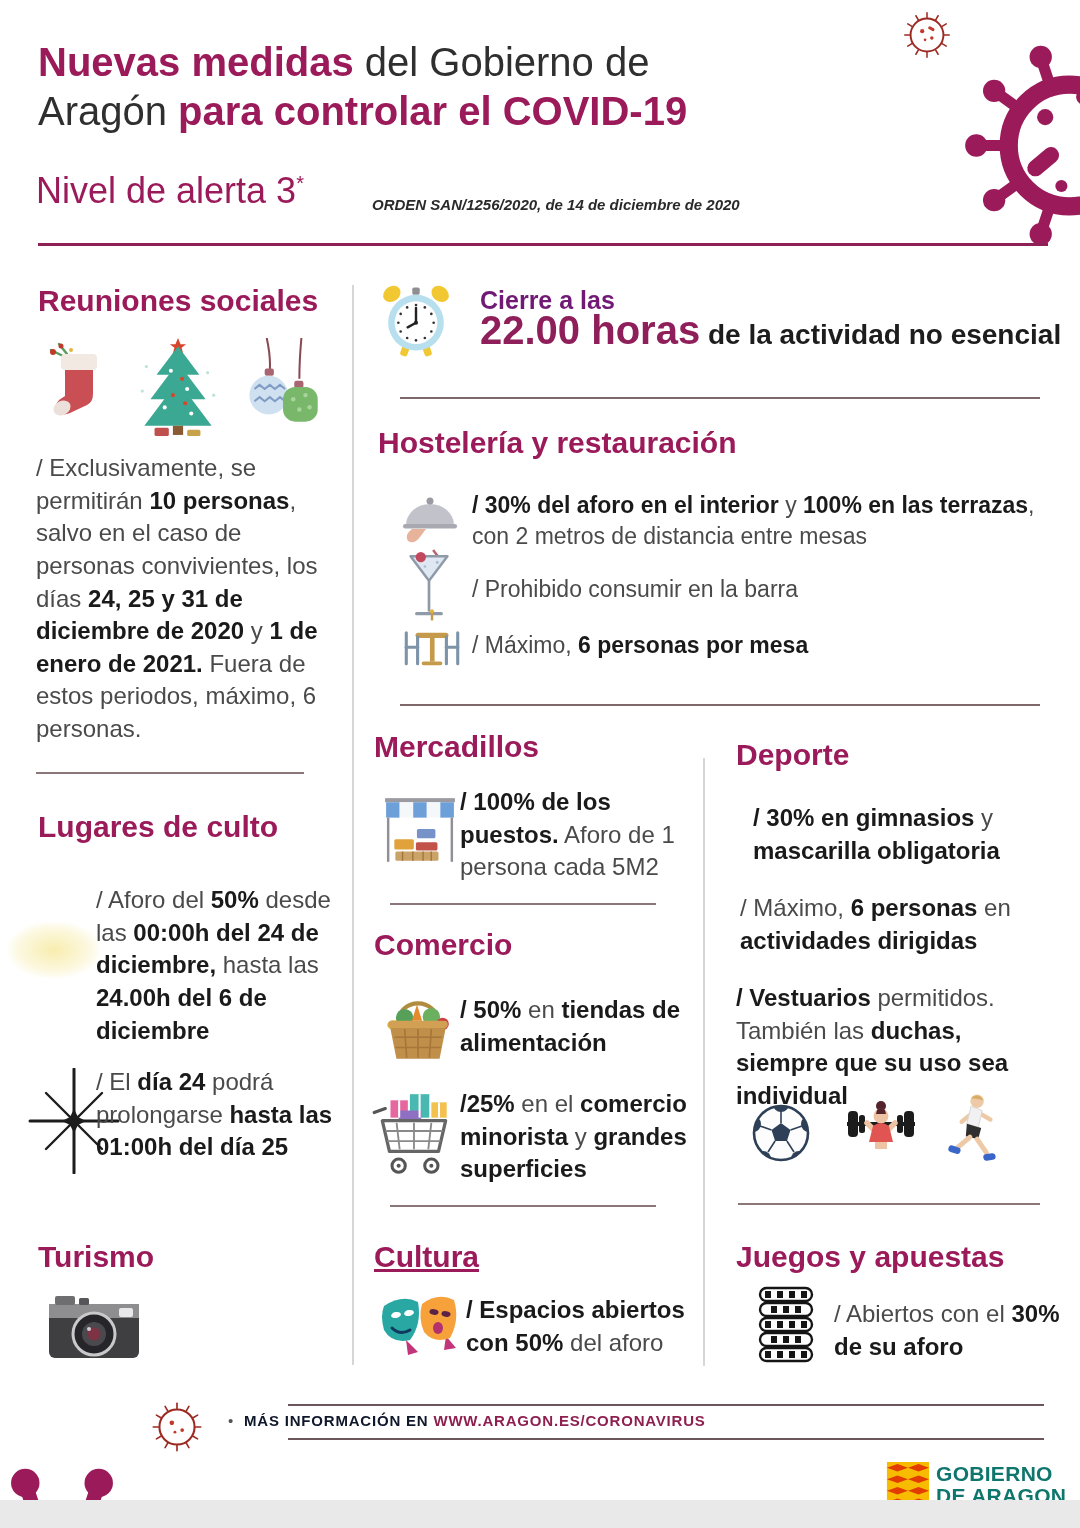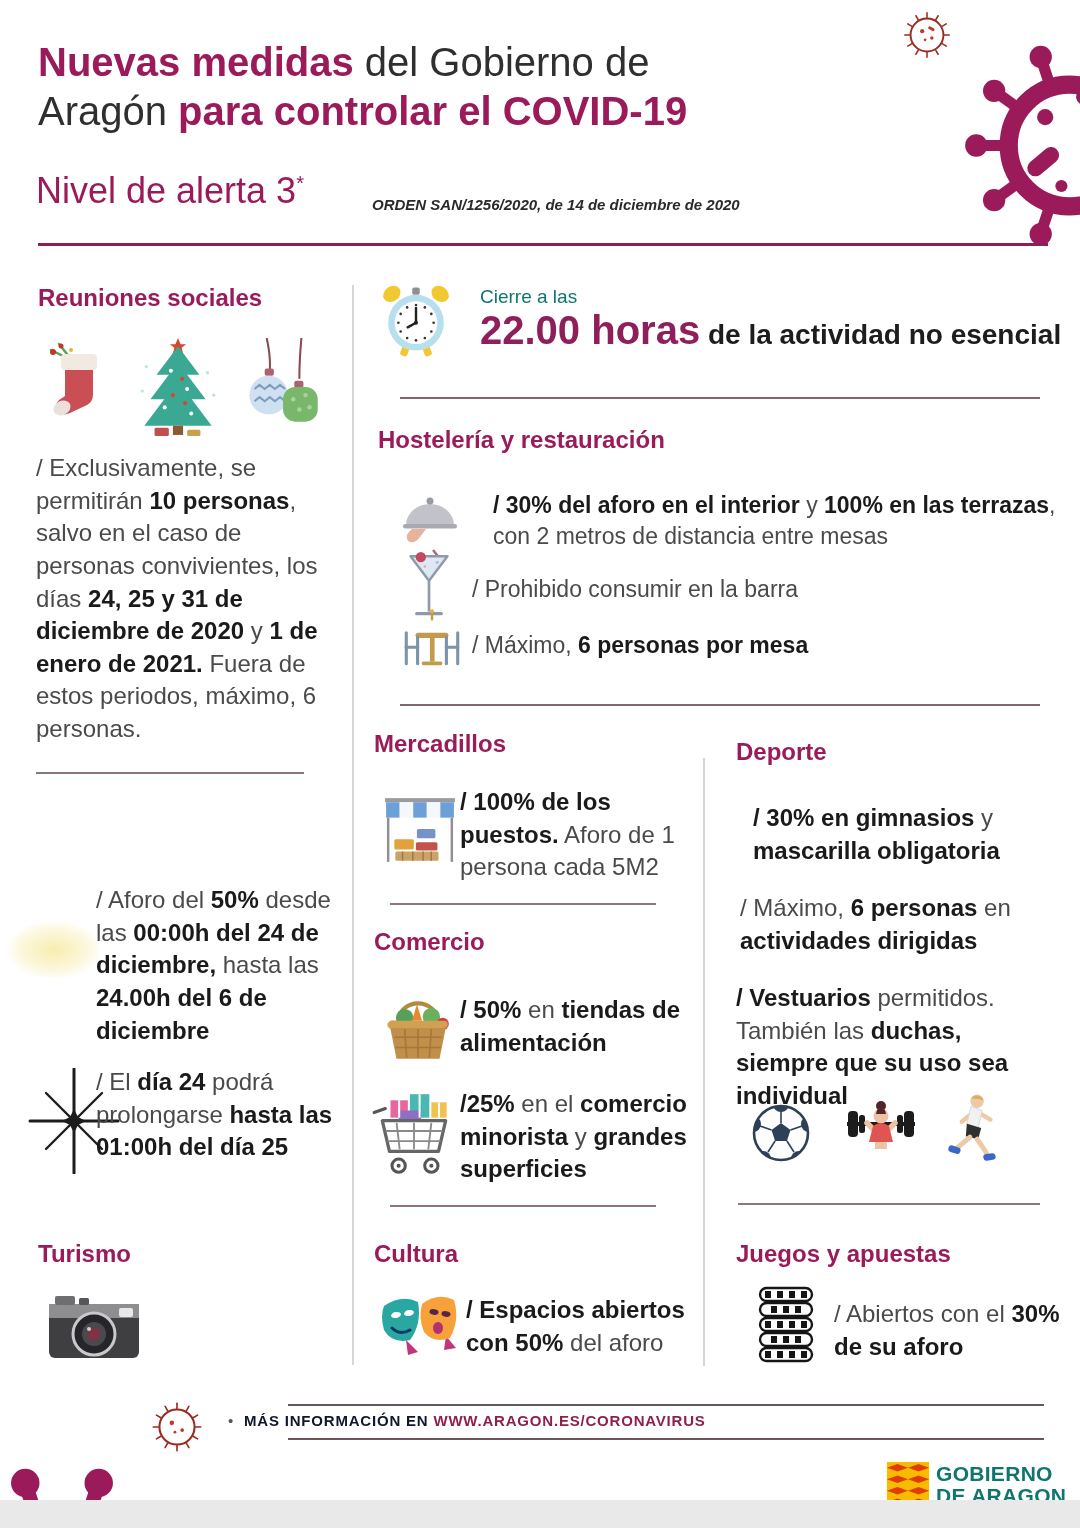--- a/index.html
+++ b/index.html
@@ -10,29 +10,29 @@
   
   .title{left:38px;top:38px;width:690px;font-size:40px;line-height:1.22;}
   .title span{font-weight:400;color:#2f2f2f;}
   .title span.b{font-weight:700;color:#9b1b5a;}
   .alert{left:36px;top:170px;font-size:36px;color:#9b1b5a;font-weight:400;}
   .alert sup{font-size:20px;color:#9b1b5a;}
   .orden{left:372px;top:196px;font-size:15px;font-style:italic;font-weight:700;color:#2a2a2a;}
   .header-rule{left:38px;top:243px;width:1010px;height:3px;background:#8e2055;}
 
   
-  .sec-title{font-size:24px;font-weight:700;color:#9b1b5a;}
+  .sec-title{font-size:30px;font-weight:700;color:#9b1b5a;}
   .rich{font-size:24px;line-height:1.36;}
   .rich span{color:#4a4a4a;}
   .rich span.b{font-weight:700;color:#1a1a1a;}
   .hrule{height:2px;background:#7e686c;}
   .vrule{width:2px;background:#d6d6d6;}
 
   
-  .cierre1{left:480px;top:286px;font-size:19px;font-weight:400;color:#0f766e;}
+  .cierre1{left:480px;top:286px;font-size:25px;font-weight:700;color:#701a75;}
   .cierre2{left:480px;top:308px;white-space:nowrap;}
   .cierre2 .time{font-size:40px;font-weight:700;color:#8e1f5a;}
   .cierre2 .rest{font-size:28px;font-weight:700;color:#1d1d1d;}
 
   
   .foot-text{left:228px;top:1412px;font-size:15px;letter-spacing:.8px;white-space:nowrap;}
   .foot-text .bullet{color:#555;margin-right:10px;}
   .foot-text .pre{color:#0f172a;font-weight:600;}
   .foot-text .url{color:#8e2050;font-weight:700;}
   .logo{left:886px;top:1462px;display:flex;gap:6px;align-items:center;}
@@ -249,20 +249,21 @@
           <circle cx="68" cy="56" r="2.2"></circle>
           <circle cx="62" cy="70" r="2.2"></circle>
           <circle cx="72" cy="68" r="2.2"></circle>
         </g>
     </svg>
   </div>
   <div class="abs rich" style="left:36px;top:452px;width:300px;"><span>/ Exclusivamente, se permitirán </span><span class="b">10 personas</span><span>, salvo en el caso de personas convivientes, los días </span><span class="b">24, 25 y 31 de diciembre de 2020</span><span> y </span><span class="b">1 de enero de 2021.</span><span> Fuera de estos periodos, máximo, 6 personas.</span></div>
 
   <div class="abs hrule" style="left:36px;top:772px;width:268px;background:#8b767a;"></div>
 
+  <div class="abs sec-title" style="left:38px;top:810px;">Lugares de culto</div>
   <div class="abs candle-glow" style="left:8px;top:922px;width:92px;height:56px;"></div>
   <div class="abs rich" style="left:96px;top:884px;width:248px;"><span>/ Aforo del </span><span class="b">50%</span><span>  desde las </span><span class="b">00:00h del 24 de diciembre,</span><span> hasta las </span><span class="b">24.00h del 6 de diciembre</span></div>
   <div class="abs" style="left:26px;top:1068px;width:96px;height:106px;">
     <svg viewBox="0 0 96 104">
       <g stroke="#1d1d1d" stroke-linecap="round">
         <line x1="48" y1="0" x2="48" y2="104" stroke-width="3"></line>
         <line x1="4" y1="52" x2="92" y2="52" stroke-width="3"></line>
         <line x1="20" y1="24" x2="76" y2="80" stroke-width="2.4"></line>
         <line x1="76" y1="24" x2="20" y2="80" stroke-width="2.4"></line>
       </g>
@@ -324,21 +325,21 @@
 
   <div class="abs sec-title" style="left:378px;top:426px;">Hostelería y restauración</div>
   <div class="abs" style="left:398px;top:490px;width:64px;height:60px;">
     <svg viewBox="0 0 64 58">
       <path d="M8 34 a24 21 0 0 1 48 0 z" fill="#c2c2ca"></path>
       <circle cx="32" cy="10" r="3.5" fill="#9a9aa2"></circle>
       <rect x="5" y="33" width="54" height="4.5" rx="2.2" fill="#a9a9b2"></rect>
       <path d="M14 38 q-8 6 -4 12 q6 4 12 -4 l6 -8 z" fill="#e8b39b"></path>
     </svg>
   </div>
-  <div class="abs rich" style="left:472px;top:490px;width:585px;font-size:23px;margin-left:21px;"><span class="b">/ 30% del aforo en el interior</span><span> y </span><span class="b">100% en las terrazas</span><span>, con 2 metros de distancia entre mesas</span></div>
+  <div class="abs rich" style="left:472px;top:490px;width:585px;font-size:23px;"><span class="b">/ 30% del aforo en el interior</span><span> y </span><span class="b">100% en las terrazas</span><span>, con 2 metros de distancia entre mesas</span></div>
   <div class="abs" style="left:406px;top:548px;width:46px;height:80px;">
     <svg viewBox="0 0 44 78">
       <line x1="26" y1="2" x2="35" y2="14" stroke="#b8636e" stroke-width="2.4"></line>
       <path d="M4 8 L40 8 L22 32 Z" fill="#dfe8f2" stroke="#8f9aa8" stroke-width="2.4" stroke-linejoin="round"></path>
       <circle cx="14" cy="9" r="5" fill="#c2485e"></circle>
       <line x1="22" y1="32" x2="22" y2="62" stroke="#8f9aa8" stroke-width="2.6"></line>
       <line x1="10" y1="64" x2="34" y2="64" stroke="#8f9aa8" stroke-width="3.2" stroke-linecap="round"></line>
       <g fill="#aebed0">
           <circle cx="30" cy="14" r="1.5"></circle>
           <circle cx="18" cy="18" r="1.3"></circle>
@@ -439,21 +440,21 @@
       <circle cx="30" cy="78" r="6.5" fill="#fff" stroke="#555" stroke-width="3"></circle>
       <circle cx="62" cy="78" r="6.5" fill="#fff" stroke="#555" stroke-width="3"></circle>
       <circle cx="30" cy="78" r="2" fill="#555"></circle>
         <circle cx="62" cy="78" r="2" fill="#555"></circle>
     </svg>
   </div>
   <div class="abs rich" style="left:460px;top:1088px;width:252px;"><span class="b">/25%</span><span> en el </span><span class="b">comercio minorista</span><span> y </span><span class="b">grandes superficies</span></div>
 
   <div class="abs hrule" style="left:390px;top:1205px;width:266px;background:#8b767a;"></div>
 
-  <div class="abs sec-title" style="left:374px;top:1240px;">Cultura</div>
+  <div class="abs sec-title" style="left:374px;top:1240px;text-decoration:underline;">Cultura</div>
   <div class="abs" style="left:376px;top:1286px;width:88px;height:76px;">
     <svg viewBox="0 0 88 76">
       <path d="M30 54 l12 12 l-10 3 z" fill="#c2357a"></path>
       <path d="M70 50 l10 12 l-12 2 z" fill="#c2357a"></path>
       <path d="M8 20 Q26 8 42 16 Q46 38 34 54 Q16 58 8 44 Q4 30 8 20 Z" fill="#28a7a3"></path>
       <ellipse cx="20" cy="29" rx="5" ry="3" fill="#fff" transform="rotate(-12 20 29)"></ellipse>
       <ellipse cx="33" cy="27" rx="5" ry="3" fill="#fff" transform="rotate(-12 33 27)"></ellipse>
       <path d="M16 42 Q24 50 34 44" stroke="#0f3a5e" stroke-width="3" fill="none" stroke-linecap="round"></path>
       <path d="M46 18 Q62 6 78 14 Q84 34 74 52 Q58 58 48 46 Q42 32 46 18 Z" fill="#f6a13a"></path>
       <ellipse cx="58" cy="26" rx="4.6" ry="2.8" fill="#5b2447" transform="rotate(10 58 26)"></ellipse>

